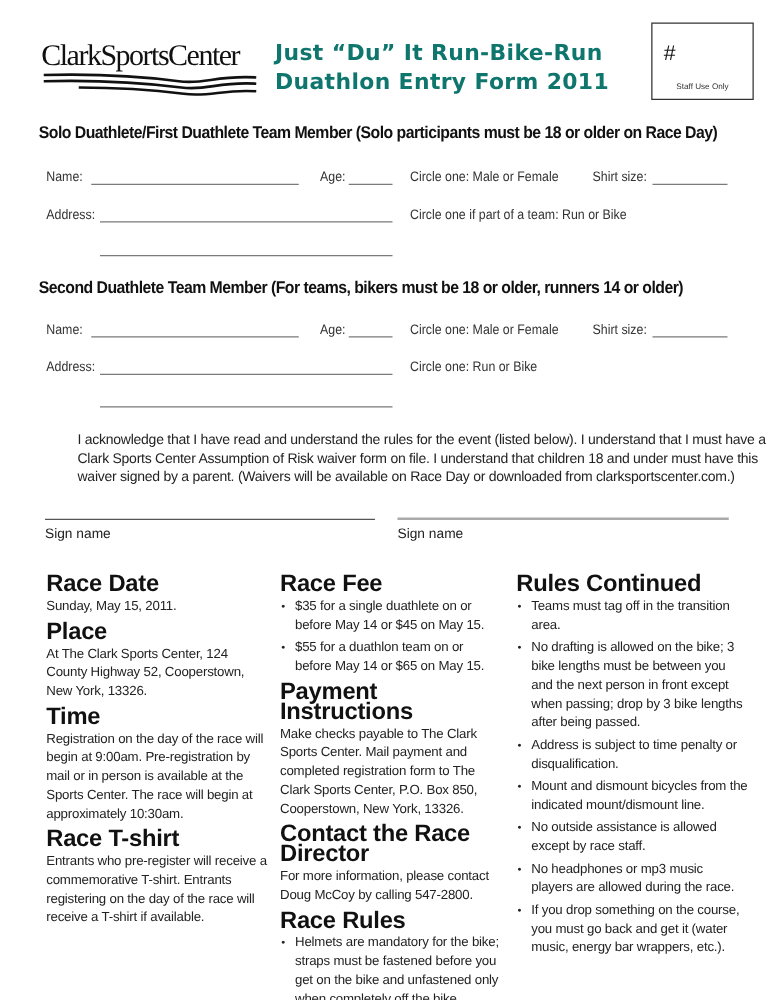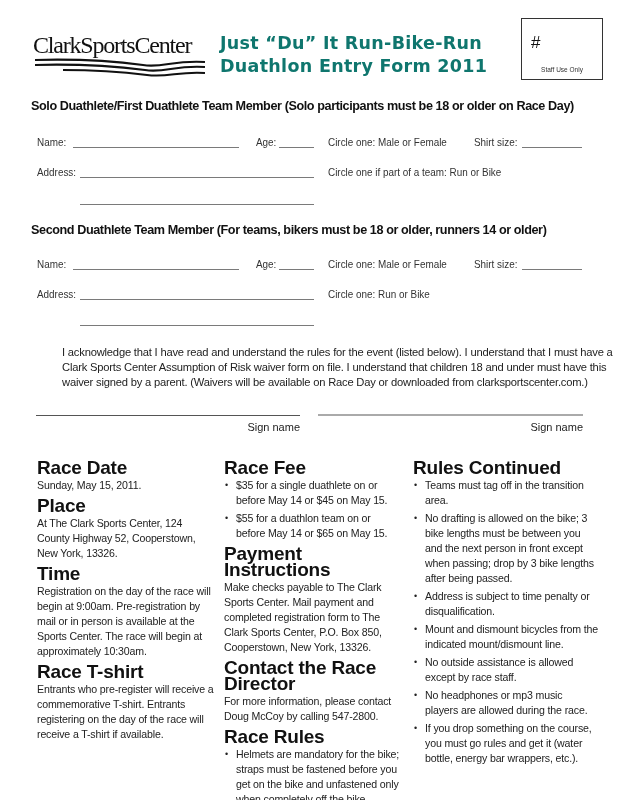--- a/index.html
+++ b/index.html
@@ -20,21 +20,21 @@
     .sec-head { left: 31px; font-family: "Liberation Sans", sans-serif; font-weight: bold; font-size: 13.6px; letter-spacing: -0.45px; transform: scaleX(0.93); transform-origin: left; white-space: nowrap; color: #111; }
 
     
     .lbl { font-size: 11px; color: #333; white-space: nowrap; transform: scaleX(0.9); transform-origin: left; }
     .line { height: 1px; background: #7a7a7a; }
 
     
     .waiver { left: 31px; top: 345px; width: 565px; font-size: 11.2px; line-height: 15px; color: #222; letter-spacing: -0.2px; margin-left: 31px; }
     .sign-line { height: 1.2px; background: #555; }
     .sign-line.light { background: #aaa; height: 2px; }
-    .sign-label { font-size: 11px; color: #222; text-align: right; }
+    .sign-label { font-size: 11px; color: #222; text-align: left; }
 
     
     .col { top: 460px; font-size: 10.6px; line-height: 15px; color: #222; letter-spacing: -0.15px; }
     .col h3 { font-size: 19px; font-weight: bold; color: #111; line-height: 16px; margin-bottom: 2px; letter-spacing: -0.2px; }
     .col p { margin-bottom: 5px; }
     .col ul { list-style: none; margin-bottom: 5px; }
     .col li { position: relative; padding-left: 12px; margin-bottom: 3px; }
     .col li::before { content: "\2022"; position: absolute; left: 1px; top: 0; font-size: 9px; }
   </style>
 </head>
@@ -125,15 +125,15 @@
 
 <div class="abs col" style="left:413px; width:185px;">
   <h3>Rules Continued</h3>
   <ul>
     <li>Teams must tag off in the transition area.</li>
     <li>No drafting is allowed on the bike; 3 bike lengths must be between you and the next person in front except when passing; drop by 3 bike lengths after being passed.</li>
     <li>Address is subject to time penalty or disqualification.</li>
     <li>Mount and dismount bicycles from the indicated mount/dismount line.</li>
     <li>No outside assistance is allowed except by race staff.</li>
     <li>No headphones or mp3 music players are allowed during the race.</li>
-    <li>If you drop something on the course, you must go rules and get it (water bottle, energy bar wrappers, etc.).</li>
+    <li>If you drop something on the course, you must go back and get it (water music, energy bar wrappers, etc.).</li>
   </ul>
 </div>
 
 </body></html>

